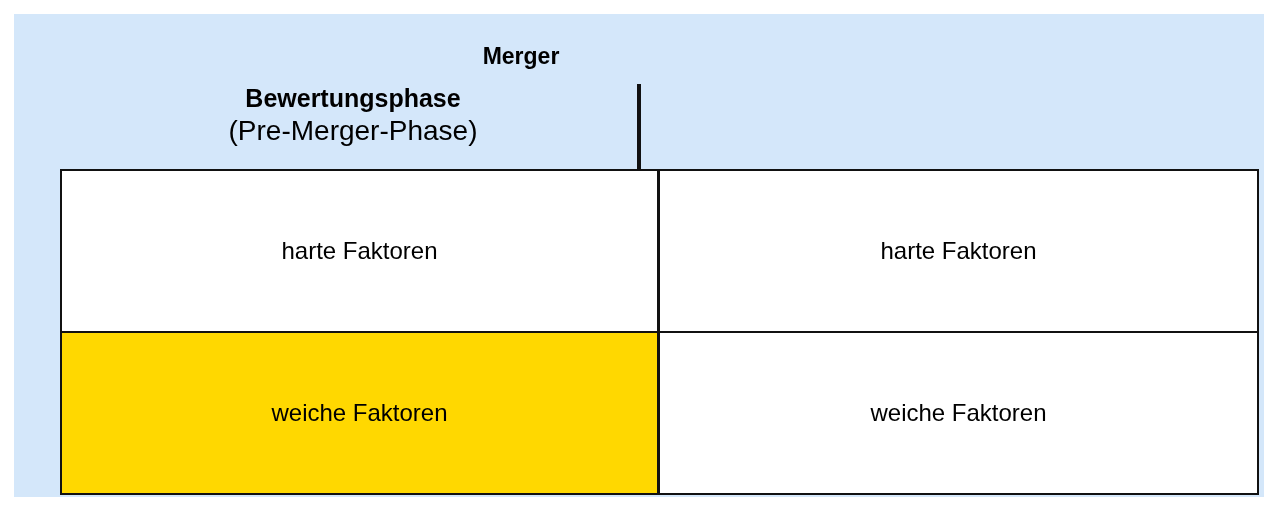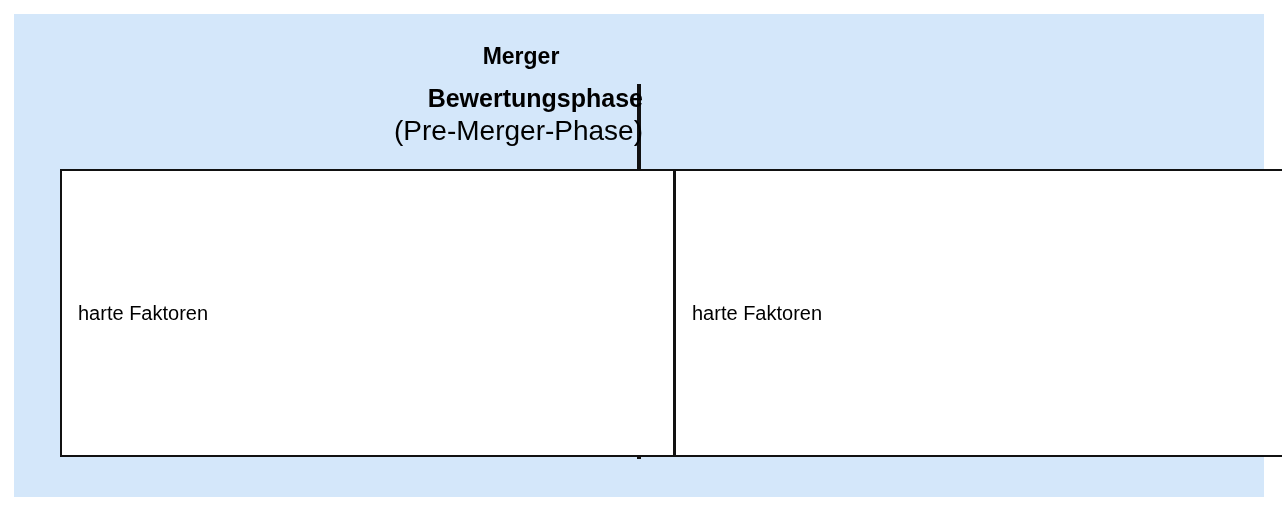--- a/index.html
+++ b/index.html
@@ -58,21 +58,21 @@
     width: 4px;
     height: 375px;
     background: #111111;
   }
 
   
   .col-head {
     position: absolute;
     top: 82px;
     width: 580px;
-    text-align: right;
+    text-align: center;
     color: #000000;
   }
   #col-head-left  { left: 63px; }
   #col-head-right { left: 640px; }
 
   .col-head .phase-name {
     font-size: 25px;
     font-weight: bold;
     line-height: 32px;
     white-space: nowrap;
@@ -90,26 +90,27 @@
     left: 60px;
     top: 169px;
     width: 1160px;
     height: 288px;
     border-collapse: collapse;
     table-layout: fixed;
   }
   #matrix td {
     border: 2px solid #111111;
     height: 144px;
+    text-align: center;
     vertical-align: middle;
-    font-size: 20px;
+    font-size: 24px;
     font-weight: normal;
     color: #000000;
     background: #ffffff;
-    padding: 16px;
+    padding: 8px;
   }
   #matrix td.left-col  { width: 579px; }
   #matrix td.right-col { width: 581px; }
   #matrix td.highlight { background: #ffd800; }
 
   
   #matrix td.left-col { border-right-width: 3px; }
 </style>
 </head>
 <body>
@@ -129,16 +130,20 @@
     <div class="phase-sub">(Pre-Merger-Phase)</div>
   </div>
 
 
   <table id="matrix">
     <tbody>
       <tr>
         <td class="left-col">harte Faktoren</td>
         <td class="right-col">harte Faktoren</td>
       </tr>
+      <tr>
+        <td class="left-col highlight" style="background: rgb(255, 216, 0);">weiche Faktoren</td>
+        <td class="right-col">weiche Faktoren</td>
+      </tr>
     </tbody>
   </table>
 
 </div>
 
 </body></html>

